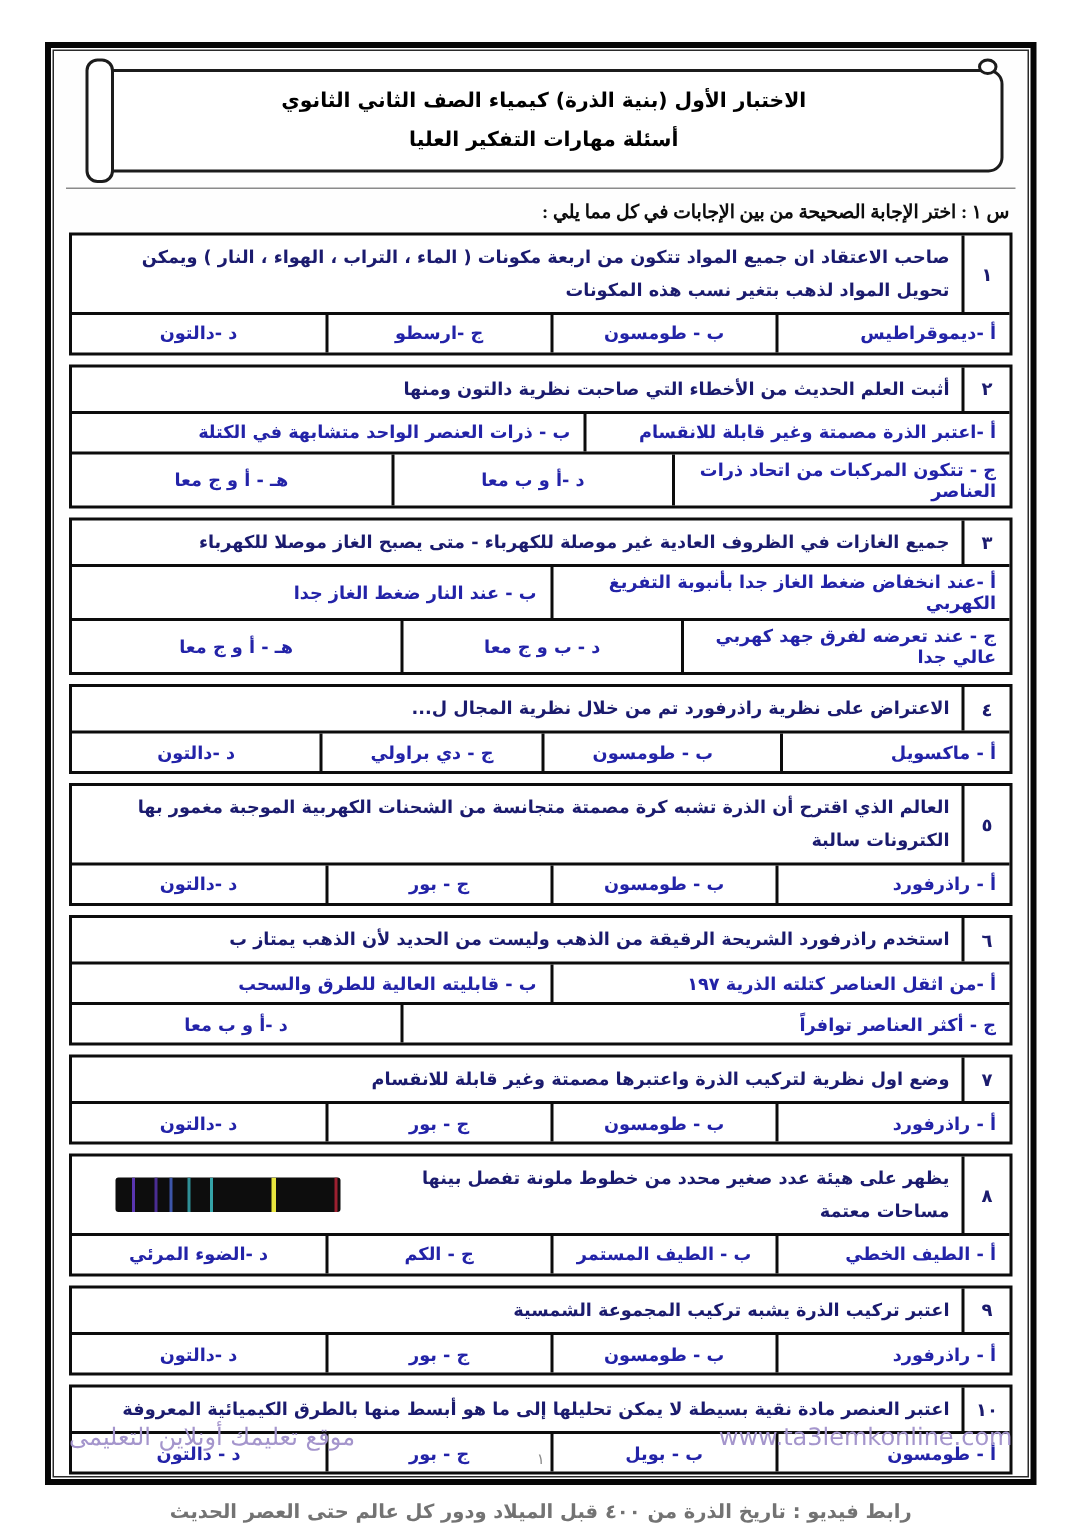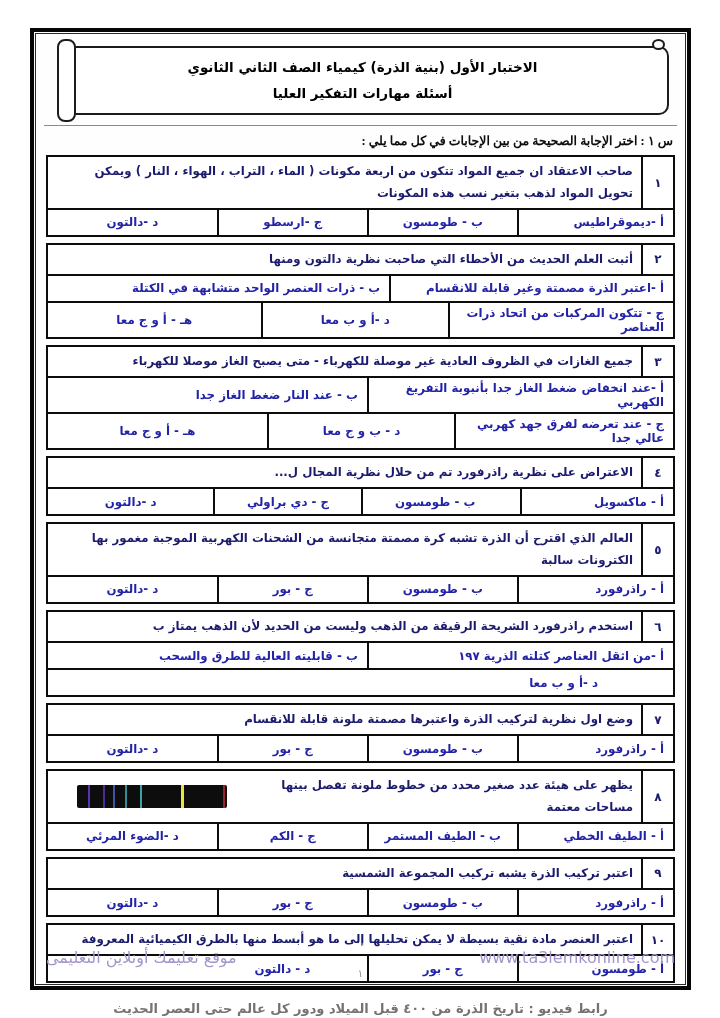--- a/index.html
+++ b/index.html
@@ -139,28 +139,29 @@
             <div class="q-num">٦</div>
             <div class="q-text">
               <span class="qt">استخدم راذرفورد الشريحة الرقيقة من الذهب وليست من الحديد لأن الذهب يمتاز ب</span>
             </div>
           </div>
           <div class="a-row">
             <div class="a-cell" style="width: 49%; justify-content: flex-start;">أ -من اثقل العناصر كتلته الذرية ١٩٧</div>
             <div class="a-cell" style="width: 51%; justify-content: flex-start;">ب - قابليته العالية للطرق والسحب</div>
           </div>
           <div class="a-row">
+            <div class="a-cell" style="width: 65%; justify-content: flex-start;">ج - أكثر العناصر توافراً</div>
             <div class="a-cell" style="width: 35%; justify-content: center;">د -أ و ب معا</div>
           </div>
         </div>
         <div class="q-block">
           <div class="q-row">
             <div class="q-num">٧</div>
             <div class="q-text">
-              <span class="qt">وضع اول نظرية لتركيب الذرة واعتبرها مصمتة ملونة قابلة للانقسام</span>
+              <span class="qt">وضع اول نظرية لتركيب الذرة واعتبرها مصمتة وغير قابلة للانقسام</span>
             </div>
           </div>
           <div class="a-row">
             <div class="a-cell" style="width: 25%; justify-content: flex-start;">أ - راذرفورد</div>
             <div class="a-cell" style="width: 24%; justify-content: center;">ب - طومسون</div>
             <div class="a-cell" style="width: 24%; justify-content: center;">ج - بور</div>
             <div class="a-cell" style="width: 27%; justify-content: center;">د -دالتون</div>
           </div>
         </div>
         <div class="q-block">
@@ -202,20 +203,21 @@
         </div>
         <div class="q-block">
           <div class="q-row">
             <div class="q-num">١٠</div>
             <div class="q-text">
               <span class="qt">اعتبر العنصر مادة نقية بسيطة لا يمكن تحليلها إلى ما هو أبسط منها بالطرق الكيميائية المعروفة</span>
             </div>
           </div>
           <div class="a-row">
             <div class="a-cell" style="width: 25%; justify-content: flex-start;">أ - طومسون</div>
+            <div class="a-cell" style="width: 24%; justify-content: center;">ب - بويل</div>
             <div class="a-cell" style="width: 24%; justify-content: center;">ج - بور</div>
             <div class="a-cell" style="width: 27%; justify-content: center;">د - دالتون</div>
           </div>
         </div>
       </div>
 
     <div class="video">
       <div class="video-caption">رابط فيديو : تاريخ الذرة من ٤٠٠ قبل الميلاد ودور كل عالم حتى العصر الحديث</div>
 
     </div>

